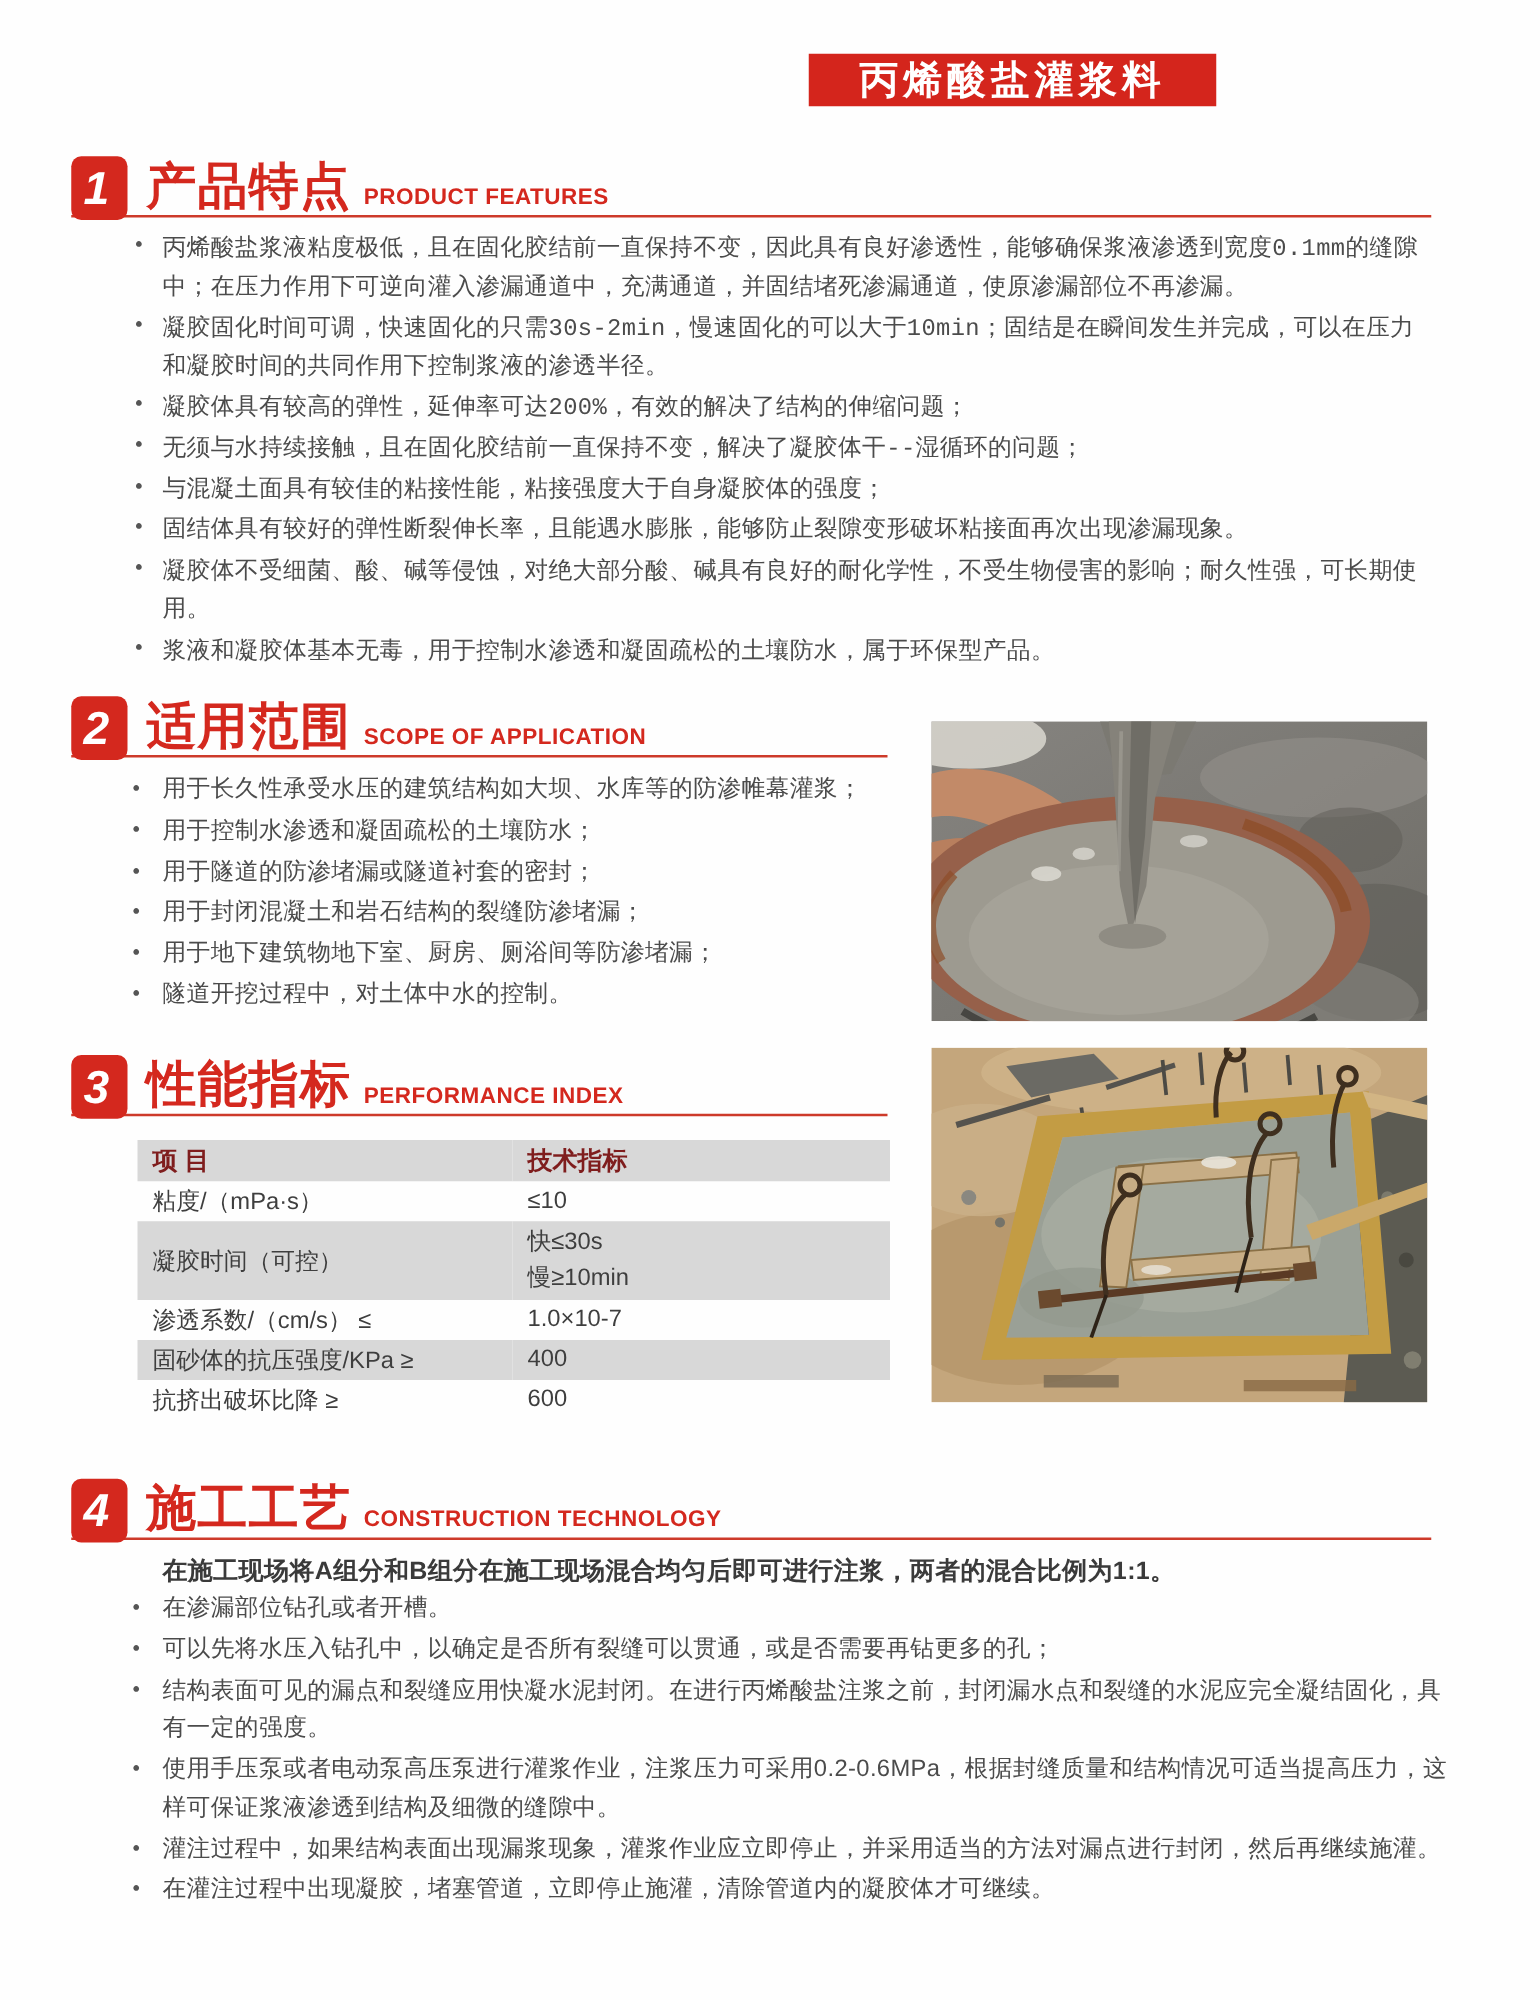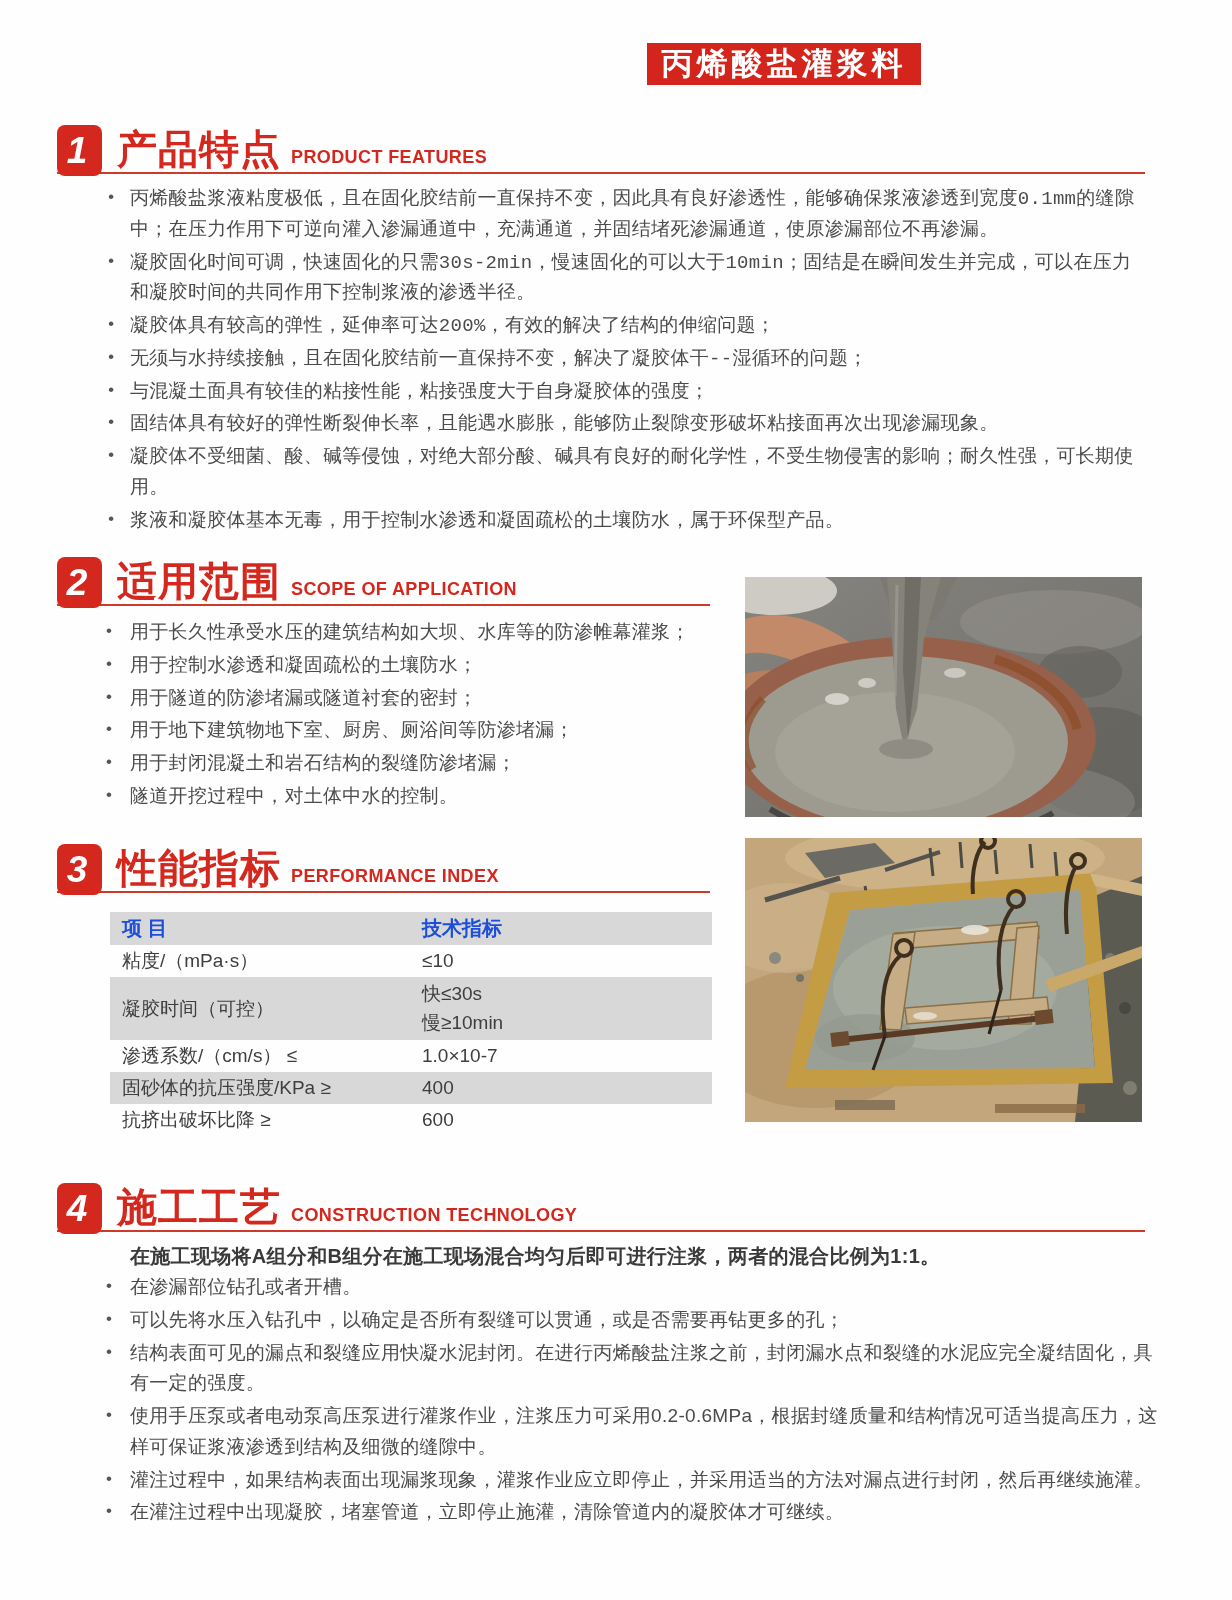--- a/index.html
+++ b/index.html
@@ -4,21 +4,21 @@
 <style>
   * { margin:0; padding:0; box-sizing:border-box; }
   html,body { background:#ffffff; }
   body { font-family:"Liberation Sans","DejaVu Sans",sans-serif; }
   .page {
     position:relative; width:1232px; height:1600px; margin:0 auto;
     background:#fefefe; overflow:hidden;
   }
   
   .banner {
-    position:absolute; left:647px; top:43px; width:274px; height:42px;
+    position:absolute; left:647px; top:43px; width:326px; height:42px;
     background:#d4251c; color:#fff; font-size:31px; font-weight:bold;
     letter-spacing:4px; display:flex; align-items:center; justify-content:center;
   }
   
   .hdr {
     position:absolute; display:flex; align-items:flex-end;
     border-bottom:2px solid #cd3a2a; height:52px;
   }
   .hdr-1 { left:57px; top:122px;  width:1088px; }
   .hdr-2 { left:57px; top:554px;  width:653px;  }
@@ -54,21 +54,21 @@
   .intro-4 {
     position:absolute; left:130px; top:1243px; width:1010px;
     font-size:20px; font-weight:bold; color:#3a3a3a; letter-spacing:0.3px;
   }
   
   .perf-table {
     position:absolute; left:110px; top:912px; width:602px;
     border-collapse:collapse; font-size:19px; color:#3e3e3e;
   }
   .perf-table th {
-    text-align:left; font-size:20px; font-weight:bold; color:#1d4ed8;
+    text-align:left; font-size:20px; font-weight:bold; color:#7f1d1d;
     background:#d8d8d8; height:33px; padding:2px 12px;
   }
   .perf-table td { padding:3px 12px; vertical-align:middle; height:31px; }
   .perf-table col.c1 { width:300px; }
   .perf-table tr.shade td { background:#d8d8d8; }
   .perf-table td .two-line { line-height:1.5; }
   
   .photo { position:absolute; overflow:hidden; }
   .photo-1 { left:745px; top:577px; width:397px; height:240px; }
   .photo-2 { left:745px; top:838px; width:397px; height:284px; }
@@ -99,22 +99,22 @@
 
   <div class="hdr hdr-2">
     <div class="badge">2</div>
     <div class="sec-title">适用范围</div>
     <div class="sec-sub">SCOPE OF APPLICATION</div>
   </div>
   <ul class="bullets list-2">
     <li>用于长久性承受水压的建筑结构如大坝、水库等的防渗帷幕灌浆；</li>
     <li>用于控制水渗透和凝固疏松的土壤防水；</li>
     <li>用于隧道的防渗堵漏或隧道衬套的密封；</li>
+    <li>用于封闭混凝土和岩石结构的裂缝防渗堵漏；</li>
     <li>用于地下建筑物地下室、厨房、厕浴间等防渗堵漏；</li>
-    <li>用于封闭混凝土和岩石结构的裂缝防渗堵漏；</li>
     <li>隧道开挖过程中，对土体中水的控制。</li>
   </ul>
 
   <figure class="photo photo-1">
     <svg viewBox="0 0 397 240" preserveAspectRatio="none">
       <defs>
         <linearGradient id="floor" x1="0" y1="0" x2="1" y2="1">
           <stop offset="0" stop-color="#868480"></stop>
             <stop offset="1" stop-color="#6e6c66"></stop>
         </linearGradient>

